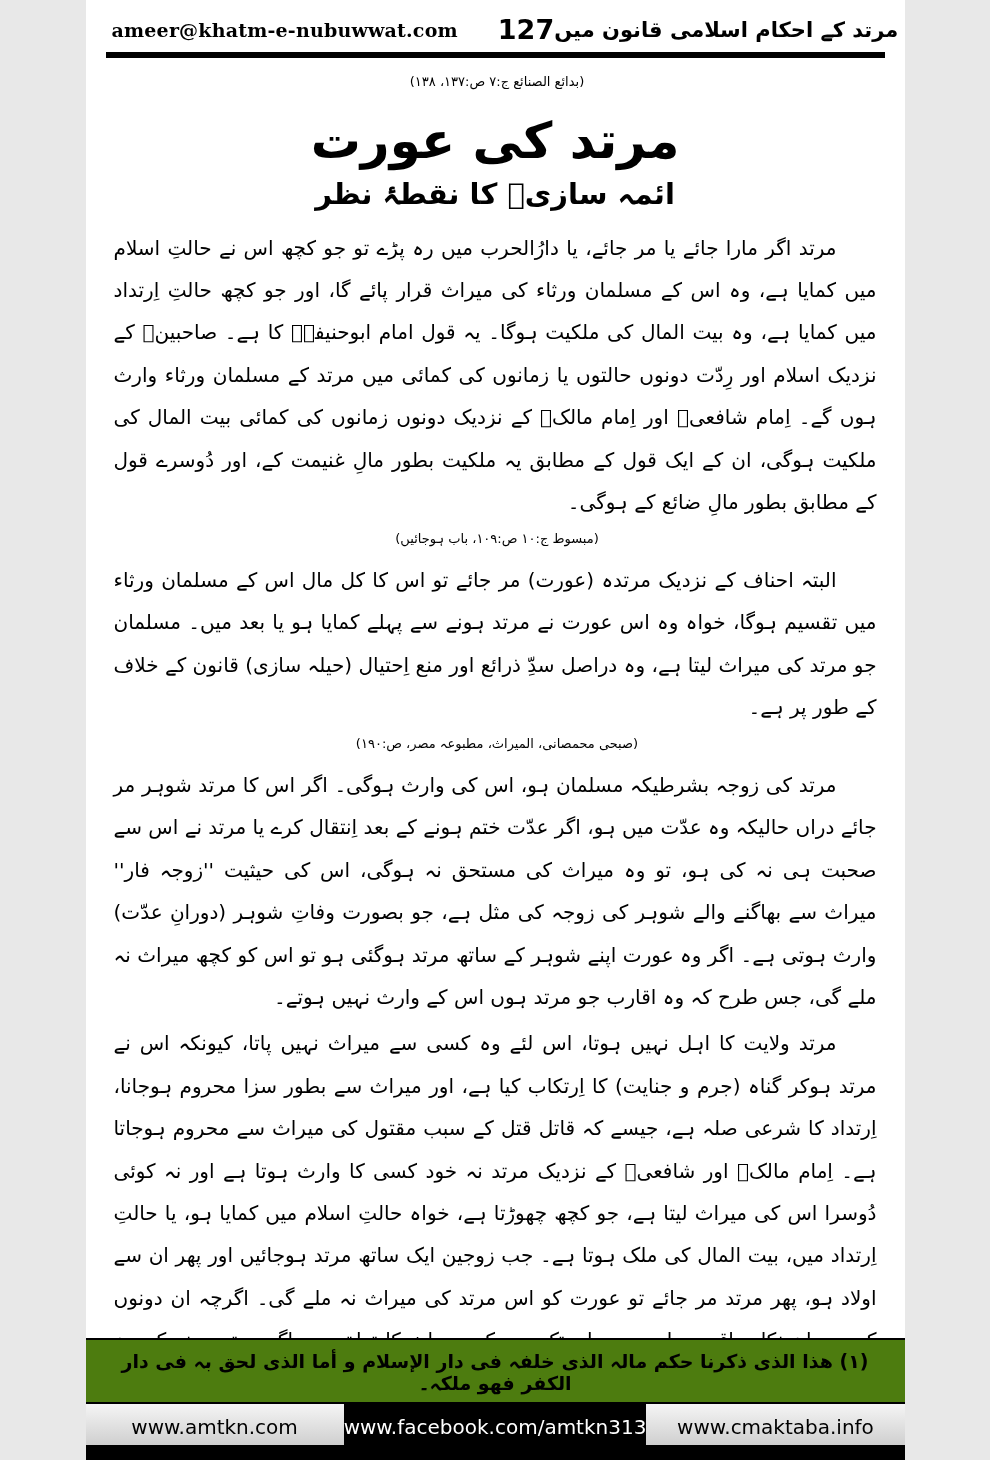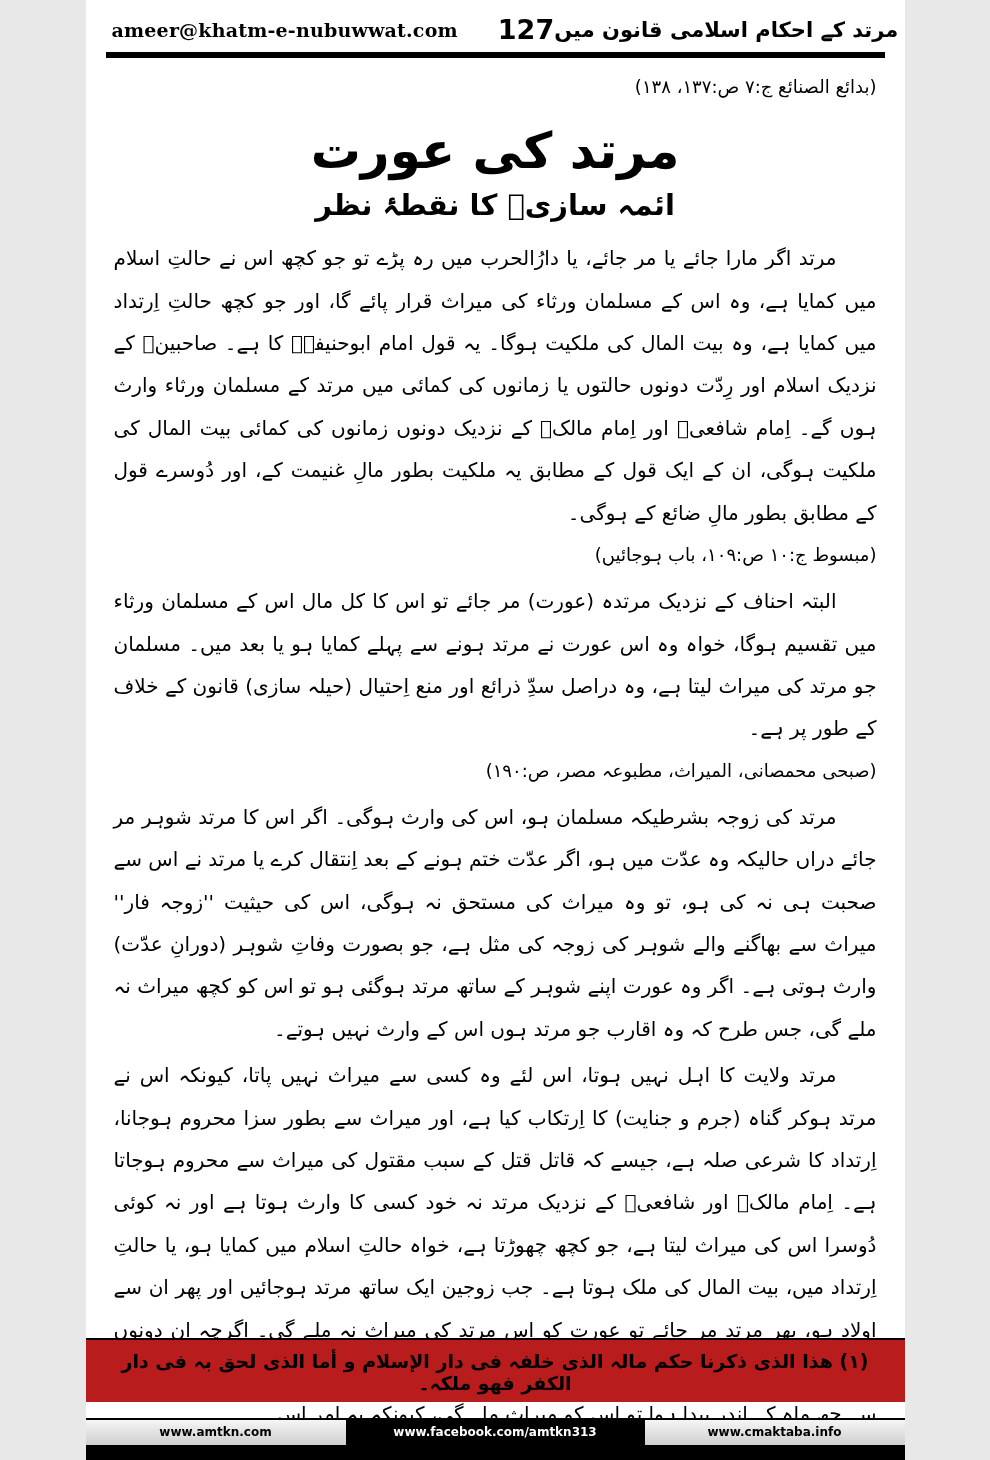--- a/index.html
+++ b/index.html
@@ -54,22 +54,22 @@
     line-height: 2.12;
     text-align: justify;
   }
   .para {
     margin: 0 0 4px 0;
     text-indent: 40px;
   }
   .para.no-indent { text-indent: 0; }
   .citation {
     direction: rtl;
-    text-align: right;
-    font-size: 18px;
+    text-align: center;
+    font-size: 13px;
     margin: -2px 0 6px 4px;
     white-space: nowrap;
   }
   .main-heading {
     margin: 14px 0 2px 0;
     text-align: center;
     font-size: 50px;
     font-weight: bold;
     line-height: 1.25;
     text-indent: 0;
@@ -87,43 +87,43 @@
     position: absolute;
     left: 0;
     right: 0;
     bottom: 58px;
     border-top: 2px solid #000;
     padding: 10px 30px 8px 30px;
     direction: rtl;
     text-align: center;
     font-size: 19px;
     font-weight: bold;
-    background: #b91c1c;
+    background: #4d7c0f;
     margin-top: 23px;
   }
   
   .footer {
     position: absolute;
     left: 0;
     right: 0;
     bottom: 0;
   }
   .footer-links {
     display: flex;
     align-items: stretch;
     border-top: 2px solid #000;
   }
   .footer-cell {
     flex: 1;
     display: flex;
     align-items: center;
     justify-content: center;
-    font-weight: bold;
-    font-size: 12px;
-    padding: 5px 0 6px 0;
+    font-weight: normal;
+    font-size: 20px;
+    padding: 11px 0 6px 0;
     font-family: "DejaVu Sans", sans-serif;
   }
   .footer-cell.light {
     background: linear-gradient(180deg, #f5f5f5 0%, #cfcfcf 100%);
     color: #000;
   }
   .footer-cell.dark {
     flex: 1.15;
     background: #000000;
     color: #ffffff;

